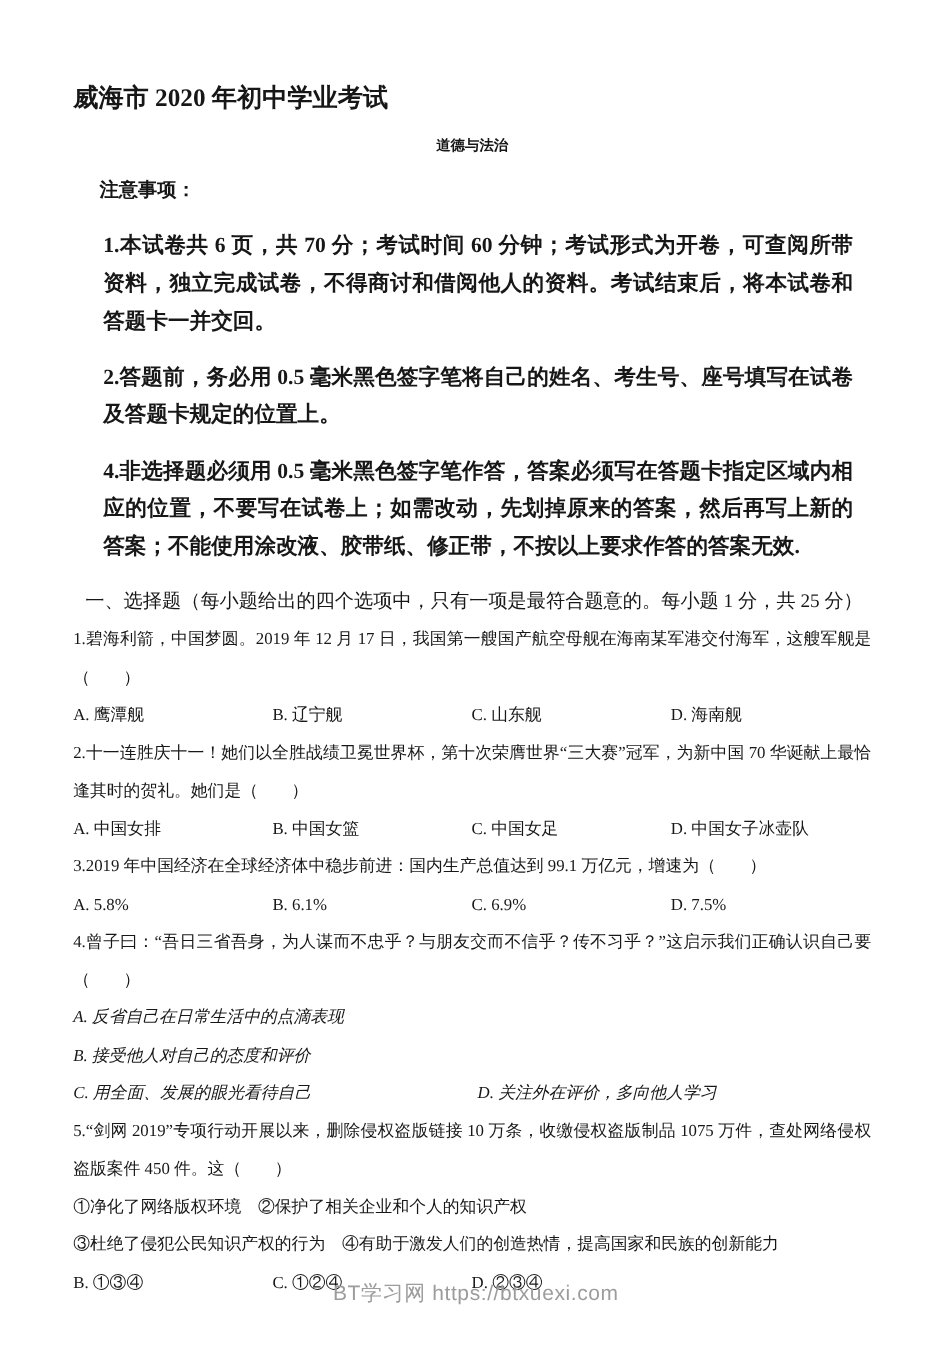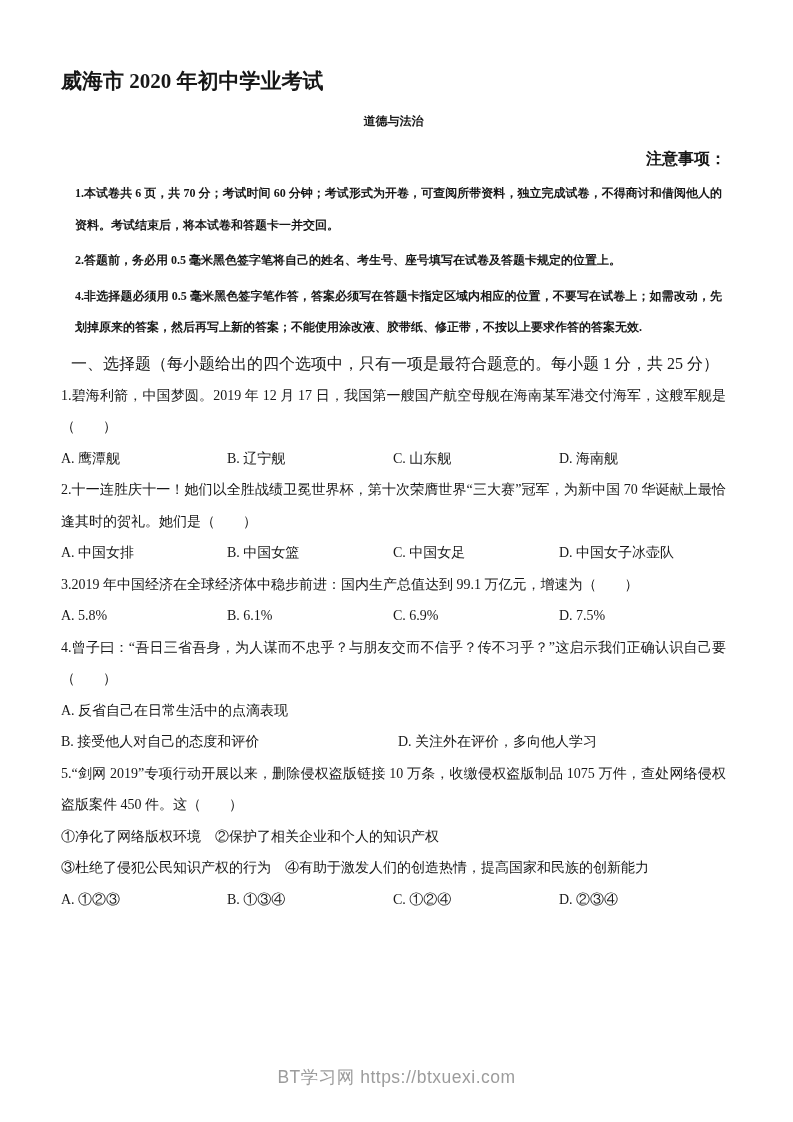--- a/index.html
+++ b/index.html
@@ -23,30 +23,29 @@
     line-height:1.25;
   }
   .subtitle{
     text-align:center;
     font-weight:700;
     font-size:12px;
     margin-top:19px;
   }
   .notices{margin-top:13px;padding-left:10px;}
   .notice-heading{
-    margin:0;
+    margin:12px;
     font-weight:700;
     font-size:16px;
     line-height:31px;
-    text-align:right;
   }
   p.notice{
-    margin:4px;
+    margin:15px;
     font-weight:700;
-    font-size:12px;
+    font-size:18px;
     line-height:31.5px;
     text-align:justify;
   }
   p.section-heading{
     margin:0;
     padding-left:10px;
     font-weight:400;
     font-size:16px;
     line-height:32px;
     white-space:nowrap;
@@ -57,21 +56,21 @@
     line-height:31.5px;
     text-align:justify;
   }
   .options{
     display:flex;
     flex-wrap:wrap;
     line-height:31.5px;
   }
   .options .opt{flex:0 0 auto;}
   .options.c4 .opt{width:166px;}
-  .options.c2 .opt{width:337px;}
+  .options.c2 .opt{width:337px;font-style:italic;}
   .options .opt:last-child{width:auto;}
   .footer{
     position:absolute;
     left:0;right:0;
     top:1065px;
     text-align:center;
     color:#9c9c9c;
     font-family:"Liberation Sans","DejaVu Sans",sans-serif;
     font-size:17.5px;
     letter-spacing:0.5px;
@@ -124,30 +123,30 @@
         <span class="opt">C. 6.9%</span>
         <span class="opt">D. 7.5%</span>
       </div>
     </div>
 
     <div>
       <p>4.曾子曰：“吾日三省吾身，为人谋而不忠乎？与朋友交而不信乎？传不习乎？”这启示我们正确认识自己要（　　）</p>
       <div class="options c2">
         <span class="opt">A. 反省自己在日常生活中的点滴表现</span>
         <span class="opt">B. 接受他人对自己的态度和评价</span>
+        <span class="opt">C. 用全面、发展的眼光看待自己</span>
         <span class="opt">D. 关注外在评价，多向他人学习</span>
       </div>
     </div>
 
     <div>
       <p>5.“剑网 2019”专项行动开展以来，删除侵权盗版链接 10 万条，收缴侵权盗版制品 1075 万件，查处网络侵权盗版案件 450 件。这（　　）</p>
       <p>①净化了网络版权环境　②保护了相关企业和个人的知识产权</p>
       <p>③杜绝了侵犯公民知识产权的行为　④有助于激发人们的创造热情，提高国家和民族的创新能力</p>
       <div class="options c4">
-        <span class="opt">A. ①②③</span>
         <span class="opt">B. ①③④</span>
         <span class="opt">C. ①②④</span>
         <span class="opt">D. ②③④</span>
       </div>
     </div>
 
   </div>
 </div>
 
 <div class="footer">

